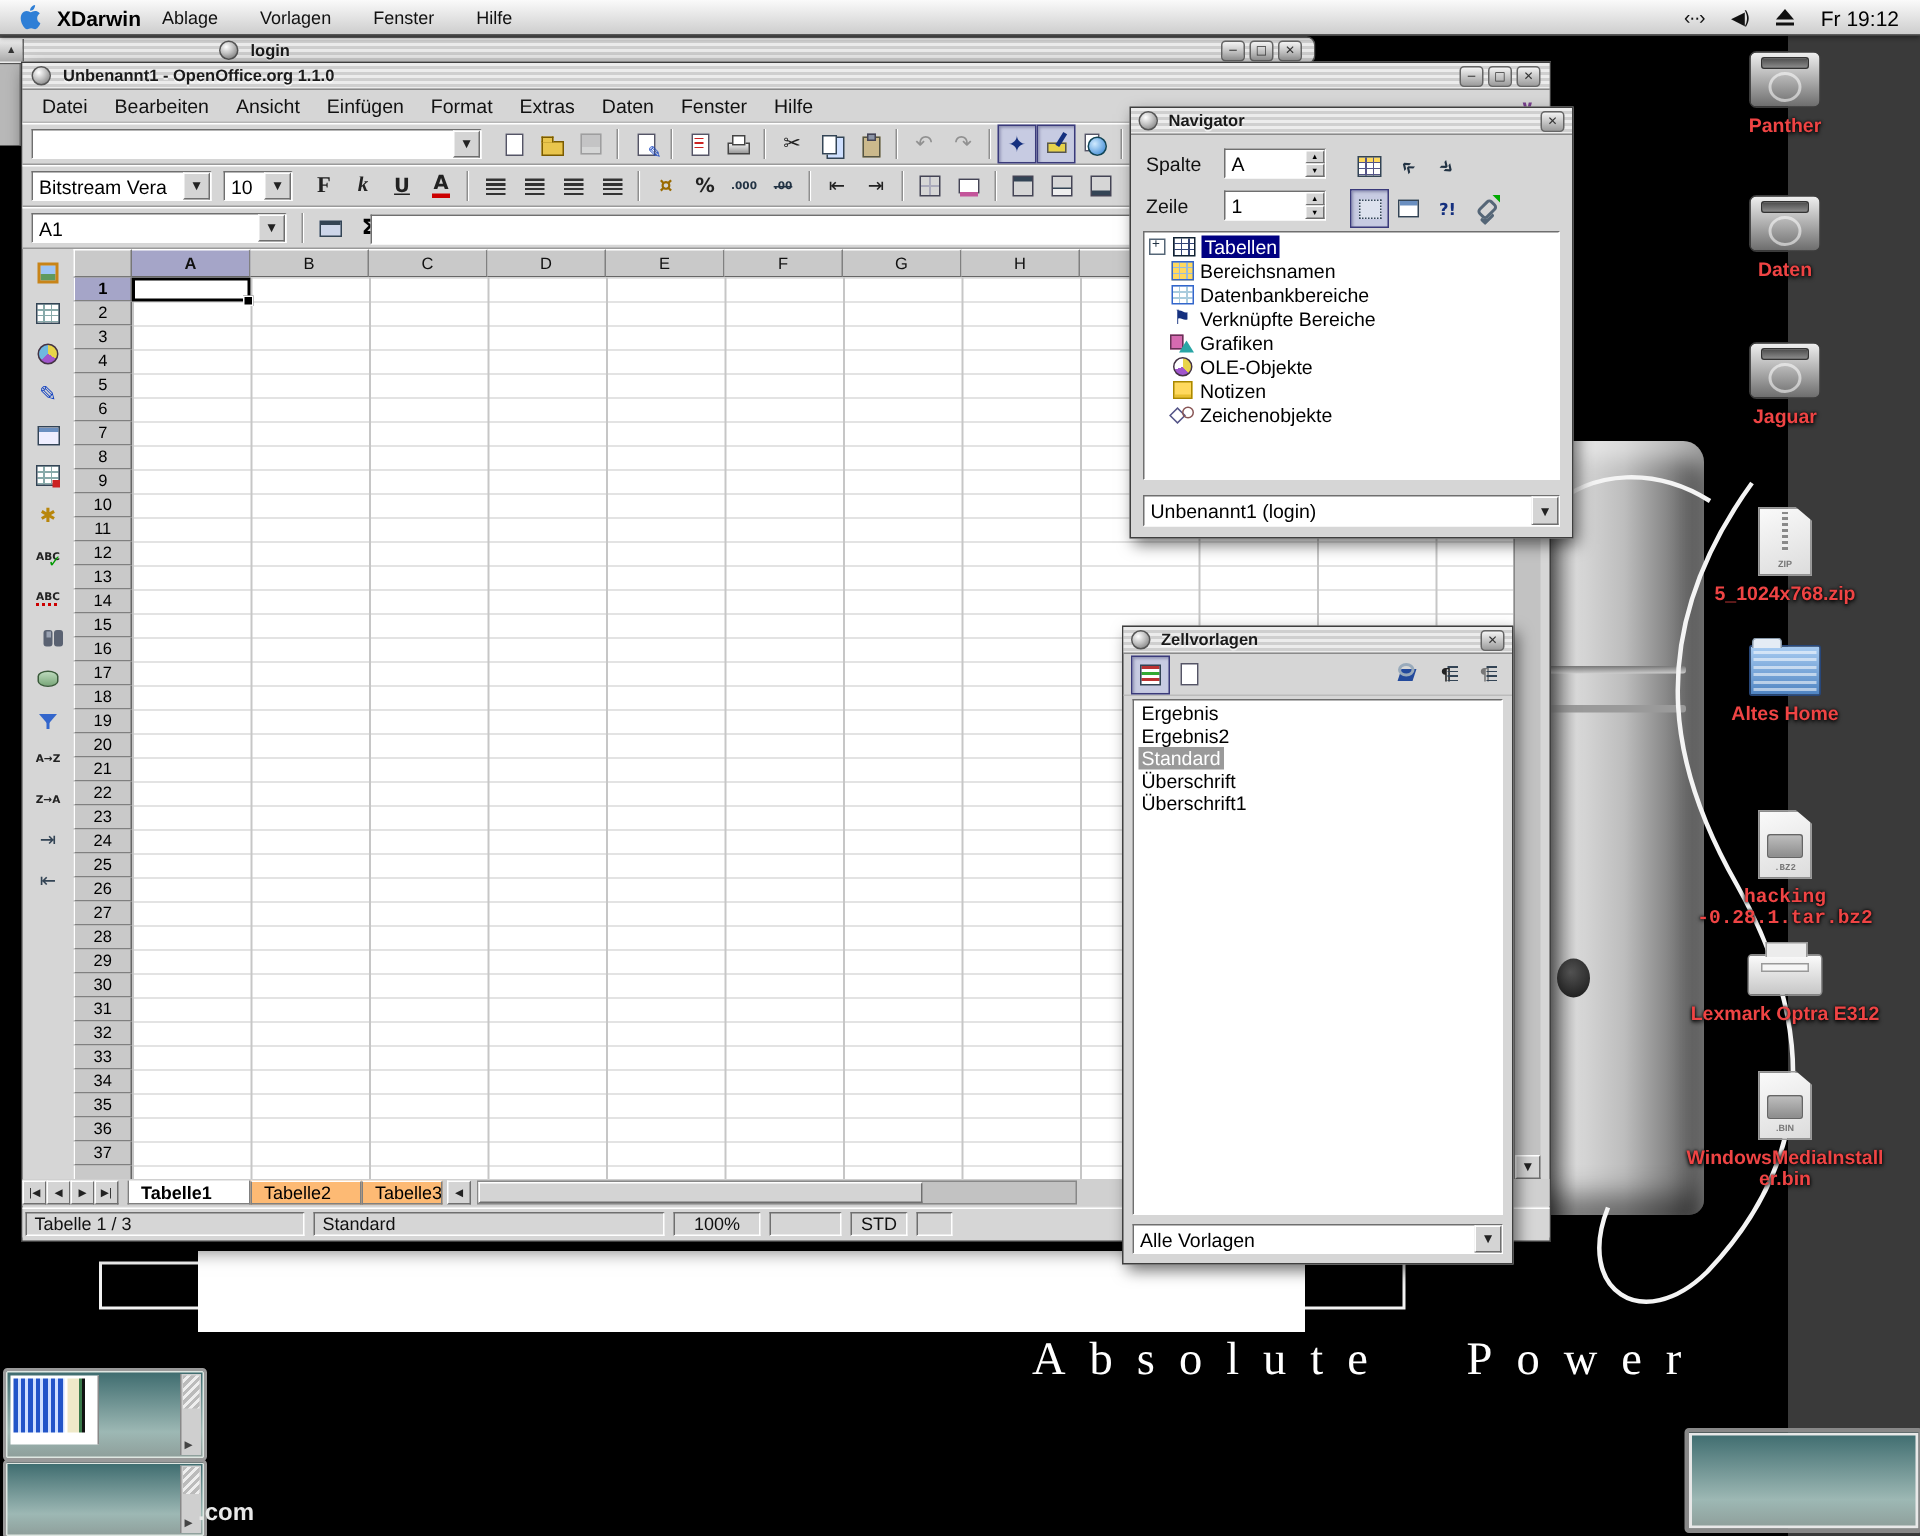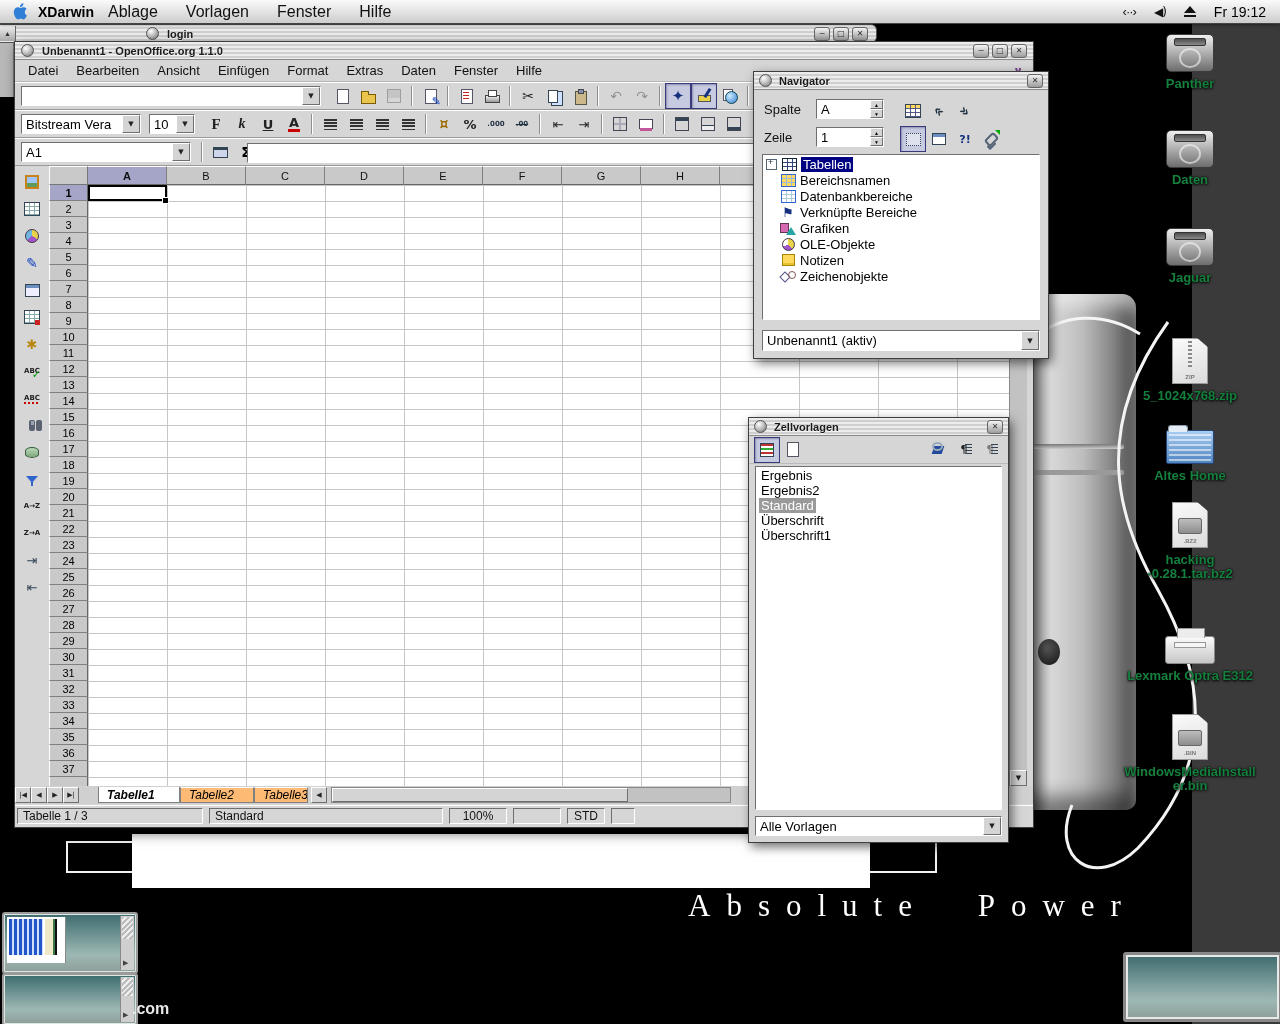--- a/index.html
+++ b/index.html
@@ -32,21 +32,21 @@
     border-left:1px solid #888;}
   .wp-sb::before{content:"";position:absolute;left:1px;right:1px;top:1px;height:40%;
     background:repeating-linear-gradient(135deg,#bbb 0 2px,#eee 2px 4px);}
   .wp-sb::after{content:"▶";position:absolute;left:2px;bottom:3px;font-size:7px;color:#444;}
   #wp-p2{left:2px;top:973px;width:132px;height:49px;}
   #wp-p3{left:1123px;top:952px;width:153px;height:64px;border:3px solid #888;
     box-shadow:inset 0 0 0 2px #e8e8e8;}
   #cable{left:0;top:0;}
   
   .dicon{position:absolute;left:1122px;width:136px;display:flex;flex-direction:column;align-items:center;cursor:default;}
-  .dlabel{margin-top:5px;font-size:13px;font-weight:bold;color:#15803d;text-align:center;
+  .dlabel{margin-top:5px;font-size:13px;font-weight:bold;color:#ef4444;text-align:center;
     text-shadow:0 1px 3px #000,0 0 2px #000;white-space:pre-line;line-height:14px;}
   .di-drive{width:46px;height:36px;border-radius:5px;border:1px solid #3c3c3c;position:relative;
     background:linear-gradient(180deg,#efefef,#a8a8a8 55%,#6d6d6d);}
   .di-drive::before{content:"";position:absolute;top:3px;left:7px;right:7px;height:6px;border-radius:2px;
     background:linear-gradient(#4e4e4e,#8a8a8a);border:1px solid #333;}
   .di-drive::after{content:"";position:absolute;left:12px;top:13px;width:18px;height:16px;border-radius:50%;
     border:2px solid rgba(255,255,255,.55);}
   .di-folder{width:46px;height:32px;border-radius:2px;border:1px solid #27477a;position:relative;margin-top:6px;
     background:linear-gradient(180deg,#a9cdf2,#4f84c2);}
   .di-folder::before{content:"";position:absolute;top:-6px;left:1px;width:18px;height:6px;
@@ -62,21 +62,21 @@
   .di-badge{position:absolute;bottom:3px;left:0;right:0;text-align:center;font-size:6px;color:#777;font-weight:bold;}
   .di-printer{width:48px;height:26px;border-radius:3px;border:1px solid #888;position:relative;margin-top:12px;
     background:linear-gradient(#fbfbfb,#c6c6c6);}
   .di-printer::before{content:"";position:absolute;top:-9px;left:11px;width:26px;height:9px;
     background:#ececec;border:1px solid #999;border-bottom:none;}
   .di-printer::after{content:"";position:absolute;top:5px;left:8px;width:30px;height:4px;background:#f5f5f5;border:1px solid #999;}
   
   #macbar{left:0;top:0;width:1280px;height:23px;background:linear-gradient(#fafafa,#cdcdcd);
     border-bottom:1px solid #444;display:flex;align-items:center;box-shadow:0 1px 3px rgba(0,0,0,.4);z-index:5;}
   #macbar .app{font-weight:bold;font-size:14px;margin:0 14px 0 10px;}
-  .macitem{font-size:16px;margin-right:28px;color:#111;}
+  .macitem{font-size:12px;margin-right:28px;color:#111;}
   #mac-right{margin-left:auto;display:flex;align-items:center;gap:18px;padding-right:14px;font-size:14px;}
   .mi{display:flex;align-items:center;color:#111;}
   .mi-inp::before{content:"‹··›";font-size:13px;letter-spacing:-1px;}
   .mi-vol::before{content:"◀)";font-size:12px;letter-spacing:-1px;font-family:"DejaVu Sans",sans-serif;}
   .mi-eject{flex-direction:column;}
   .mi-eject::before{content:"";border-left:6px solid transparent;border-right:6px solid transparent;border-bottom:7px solid #111;}
   .mi-eject::after{content:"";width:12px;height:2px;background:#111;margin-top:2px;}
   
   .pinstripe{background:repeating-linear-gradient(180deg,#ececec 0 2px,#cfcfcf 2px 4px);}
   .wtitle{font-size:11px;font-weight:bold;color:#1a1a1a;text-shadow:0 1px 0 rgba(255,255,255,.7);}
@@ -242,21 +242,21 @@
     display:flex;align-items:center;justify-content:center;flex:none;box-sizing:border-box;}
   .sbtn::before{font-size:7px;color:#222;font-family:"DejaVu Sans",sans-serif;}
   .sbtn.up::before{content:"▲";} .sbtn.dn::before{content:"▼";}
   #vthumb{height:96px;background:#d4d4d4;border:1px solid;border-color:#fff #6f6f6f #6f6f6f #fff;box-sizing:border-box;}
   
   #tabbar{left:0;top:744px;width:100%;height:18px;background:#d0d0d0;display:flex;align-items:flex-start;}
   .tnav{width:16px;height:16px;background:#d4d4d4;border:1px solid;border-color:#fff #6f6f6f #6f6f6f #fff;box-sizing:border-box;
     display:flex;align-items:center;justify-content:center;flex:none;margin-top:1px;}
   .tnav::before{font-size:7px;color:#222;font-family:"DejaVu Sans",sans-serif;}
   .tnav.first::before{content:"|◀";} .tnav.prev::before{content:"◀";} .tnav.next::before{content:"▶";} .tnav.last::before{content:"▶|";}
-  #tabbar .tabs{display:flex;margin-left:19px;font-style:italic;}
+  #tabbar .tabs{display:flex;margin-left:6px;}
   .stab{height:16px;margin-top:1px;box-sizing:border-box;padding:0 8px;background:#fdba74;border:1px solid #808080;border-top:1px solid #fff;
     font-size:12px;display:flex;align-items:center;white-space:nowrap;overflow:hidden;flex:none;}
   .stab.active{background:#fff;font-weight:bold;border-top:none;}
   #hscroll{margin-top:1px;margin-left:4px;width:400px;height:16px;background:#c2c2c2;display:flex;box-sizing:border-box;border:1px solid #888;}
   #hthumb{width:296px;background:#d4d4d4;border:1px solid;border-color:#fff #6f6f6f #6f6f6f #fff;box-sizing:border-box;}
   
   #statusbar{left:0;top:763px;width:100%;height:20px;background:#d6d6d6;border-top:1px solid #fff;display:flex;align-items:center;
     box-sizing:border-box;padding:0 2px;gap:6px;}
   .scell{height:16px;border:1px solid;border-color:#6f6f6f #fff #fff #6f6f6f;box-sizing:border-box;font-size:12px;
     display:flex;align-items:center;padding:0 5px;flex:none;color:#111;}
@@ -340,21 +340,21 @@
     <div class="dicon" style="top: 338px;">
       <div class="di-page zip">
         <div class="di-badge">ZIP</div>
       </div>
       <div class="dlabel">5_1024x768.zip</div>
     </div>
     <div class="dicon" style="top: 424px;">
       <div class="di-folder"></div>
       <div class="dlabel">Altes Home</div>
     </div>
-    <div class="dicon" style="top: 502px;">
+    <div class="dicon" style="top: 540px; font-family: Liberation Mono, monospace;">
       <div class="di-page box">
         <div class="di-badge">.BZ2</div>
       </div>
       <div class="dlabel">hacking
 -0.28.1.tar.bz2</div>
     </div>
     <div class="dicon" style="top: 624px;">
       <div class="di-printer"></div>
       <div class="dlabel">Lexmark Optra E312</div>
     </div>
@@ -799,21 +799,21 @@
         <div class="ti ti-notes"></div>
         <div>Notizen</div>
       </div>
       <div class="titem">
         <div class="pad"></div>
         <div class="ti ti-draw-objects"></div>
         <div>Zeichenobjekte</div>
       </div>
     </div>
   <div class="field" id="nav-combo">
-    <span class="val">Unbenannt1 (aktiv)</span>
+    <span class="val">Unbenannt1 (login)</span>
     <span class="dbtn"></span>
   </div>
 </div>
 
 <div class="abs float" id="stywin">
   <div class="ftitle pinstripe">
     <div class="ball"></div>
     <span class="wtitle">Zellvorlagen</span>
     <span class="wbtn">✕</span>
   </div>

